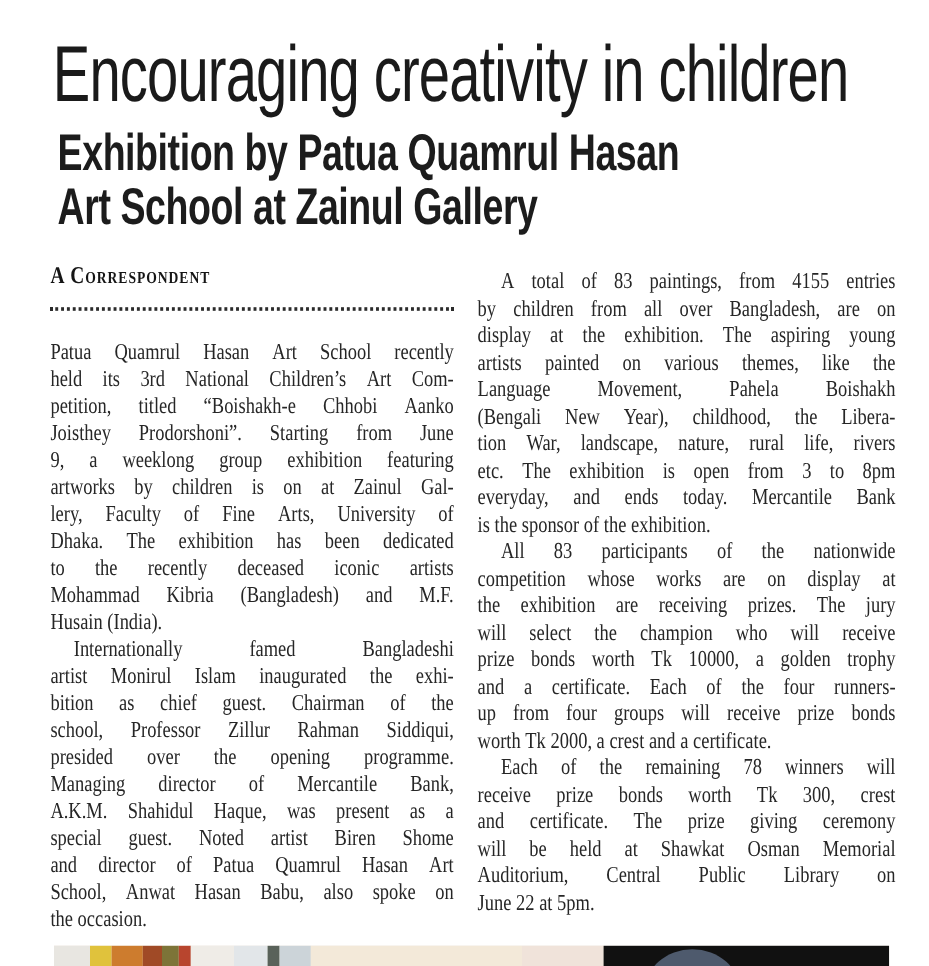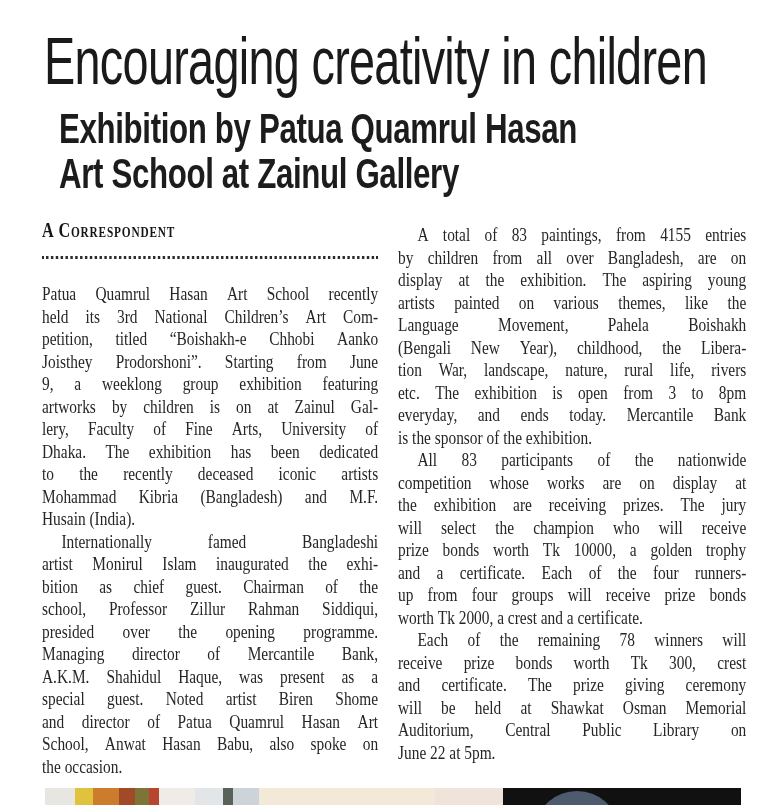--- a/index.html
+++ b/index.html
@@ -11,21 +11,21 @@
     font-family:"Liberation Serif", serif;
     color:#262626;
   }
   .headline {
     position:absolute; left:44px; top:26px;
     font-family:"Liberation Sans", sans-serif;
     font-size:66px; line-height:70px; font-weight:400;
     color:#1a1a1a; white-space:nowrap; display:inline-block;
     transform-origin:0 0; letter-spacing:-1px;
   }
-  .subhead { position:absolute; left:59px; top:106px; }
+  .subhead { position:absolute; left:48px; top:106px; }
   .subhead-line {
     font-family:"Liberation Sans", sans-serif;
     font-size:43px; line-height:45px; font-weight:700;
     color:#1c1c1c; white-space:nowrap; display:block; width:max-content;
     transform-origin:0 0; letter-spacing:-0.5px;
   }
   .col {
     position:absolute; transform:scaleX(0.81); transform-origin:0 0;
   }
   .col-left  { left:42px;  top:220px; width:415px; }

